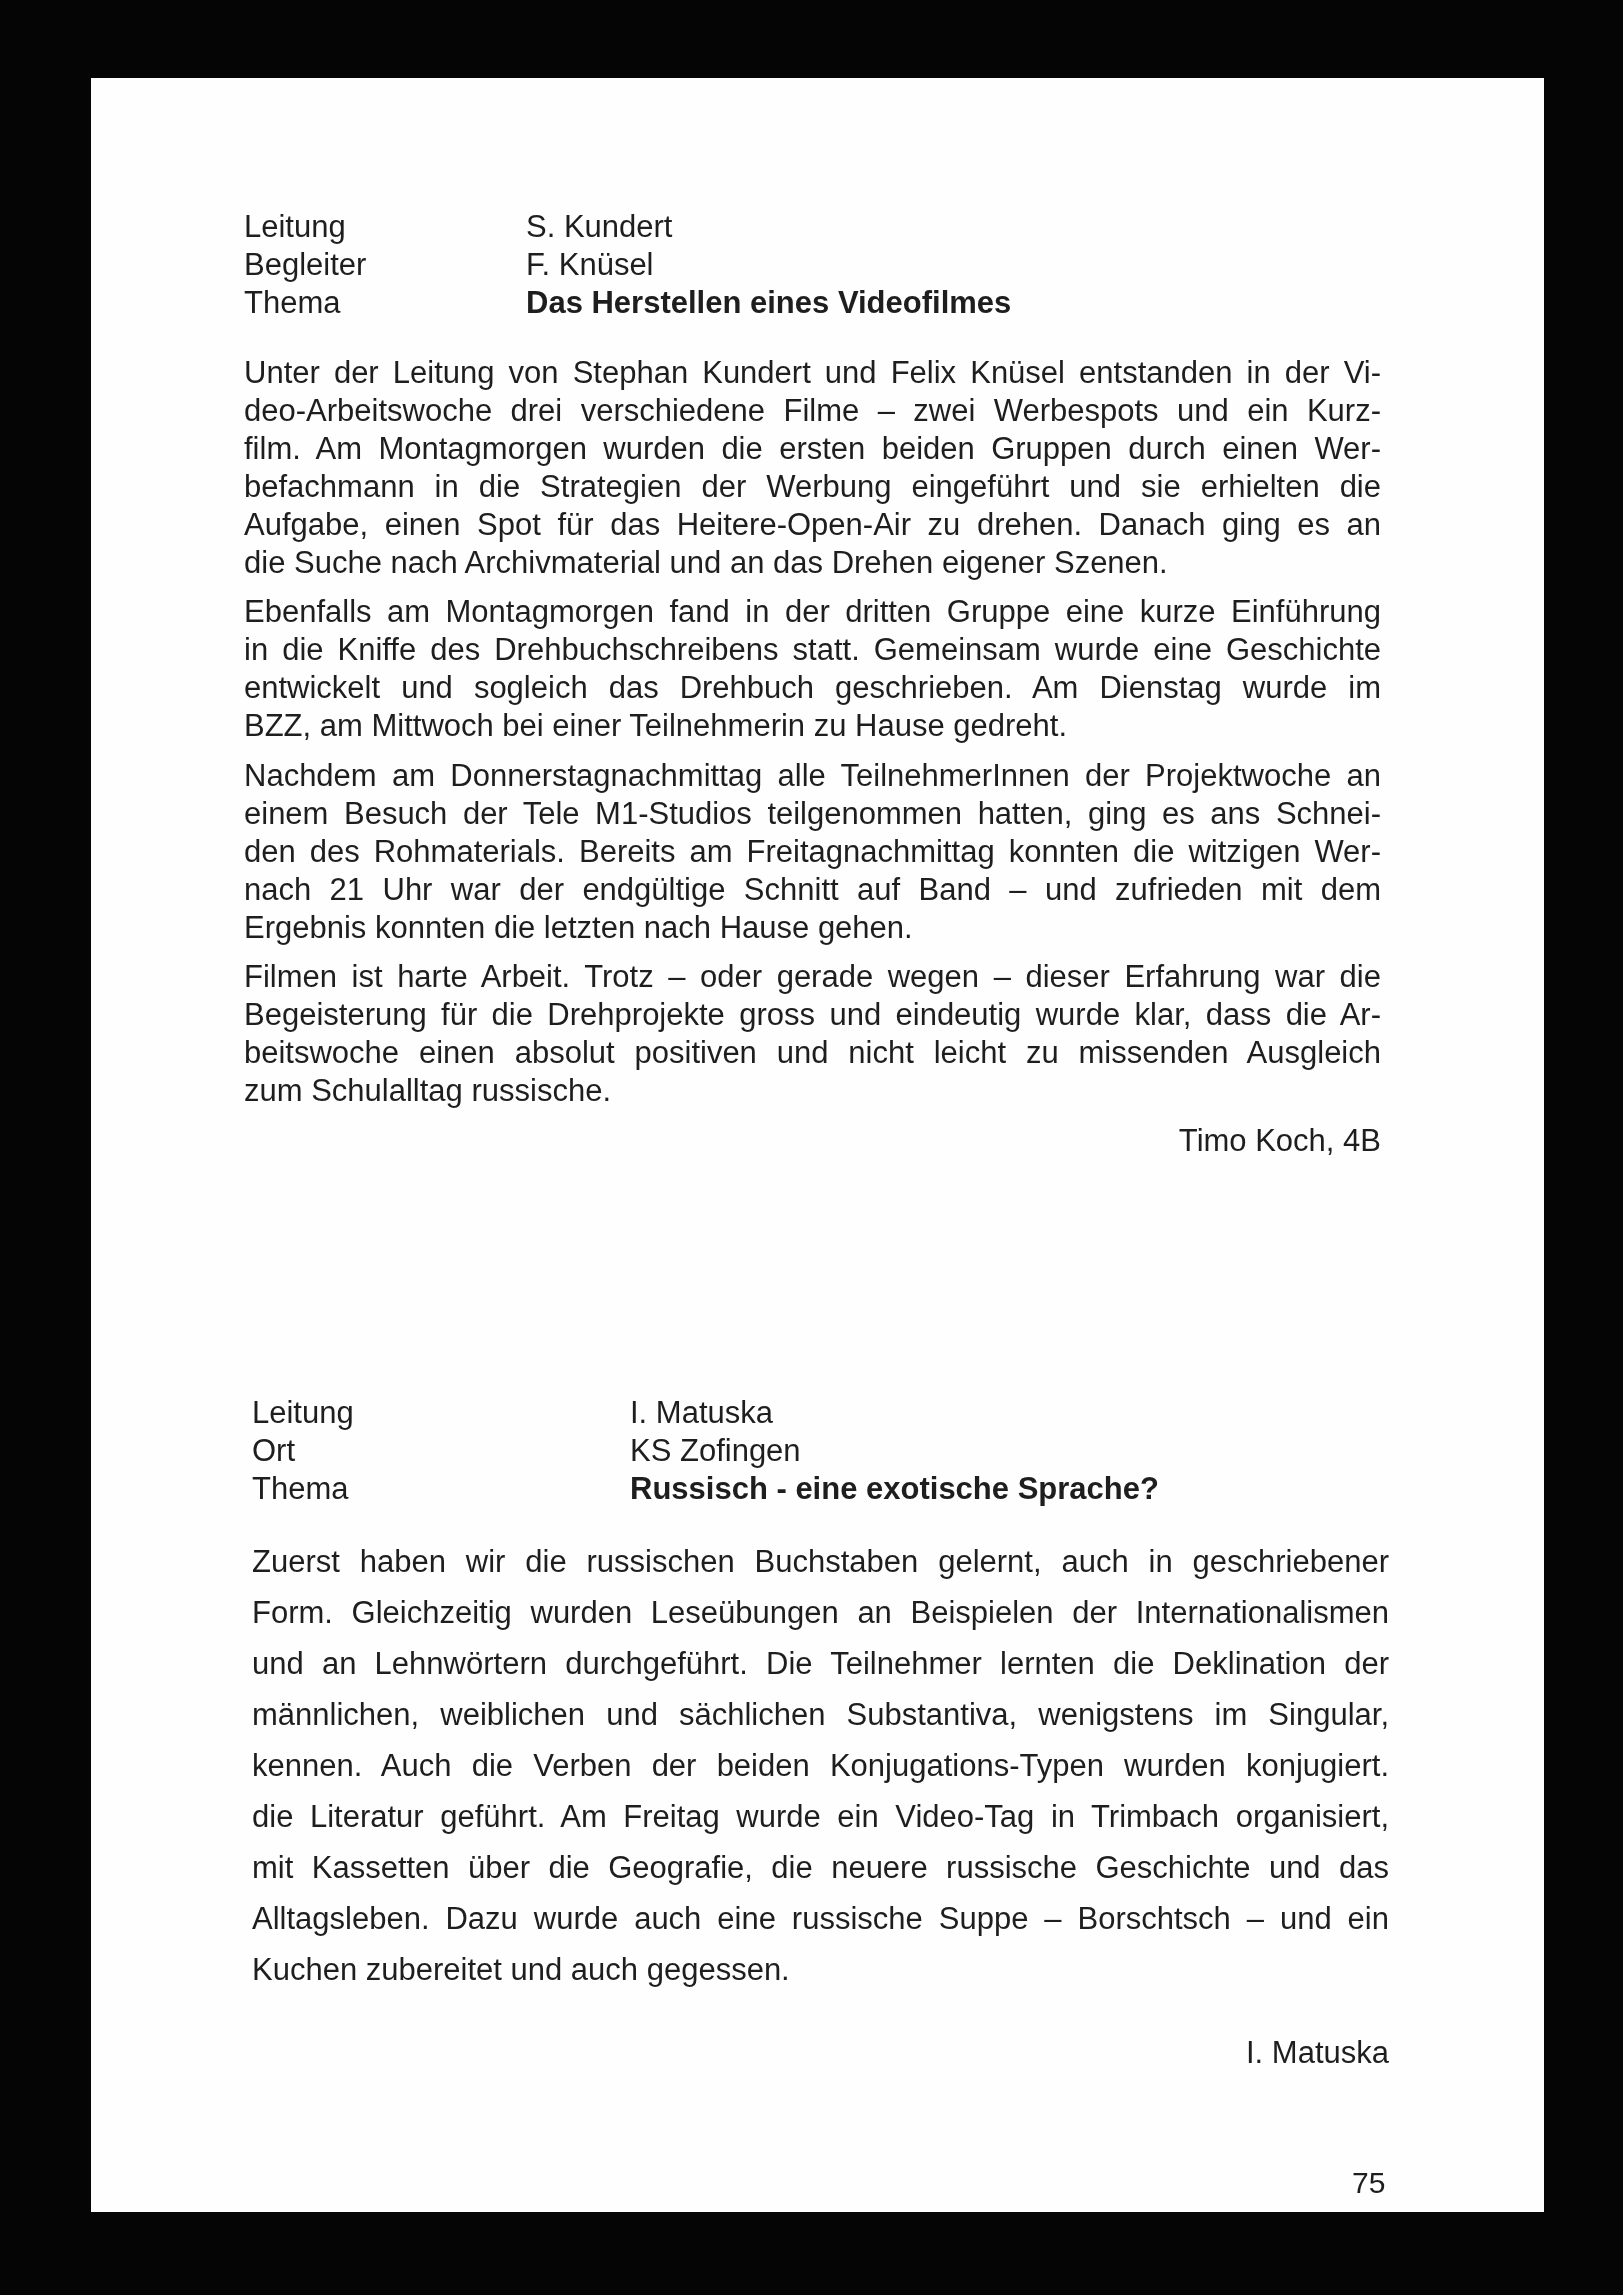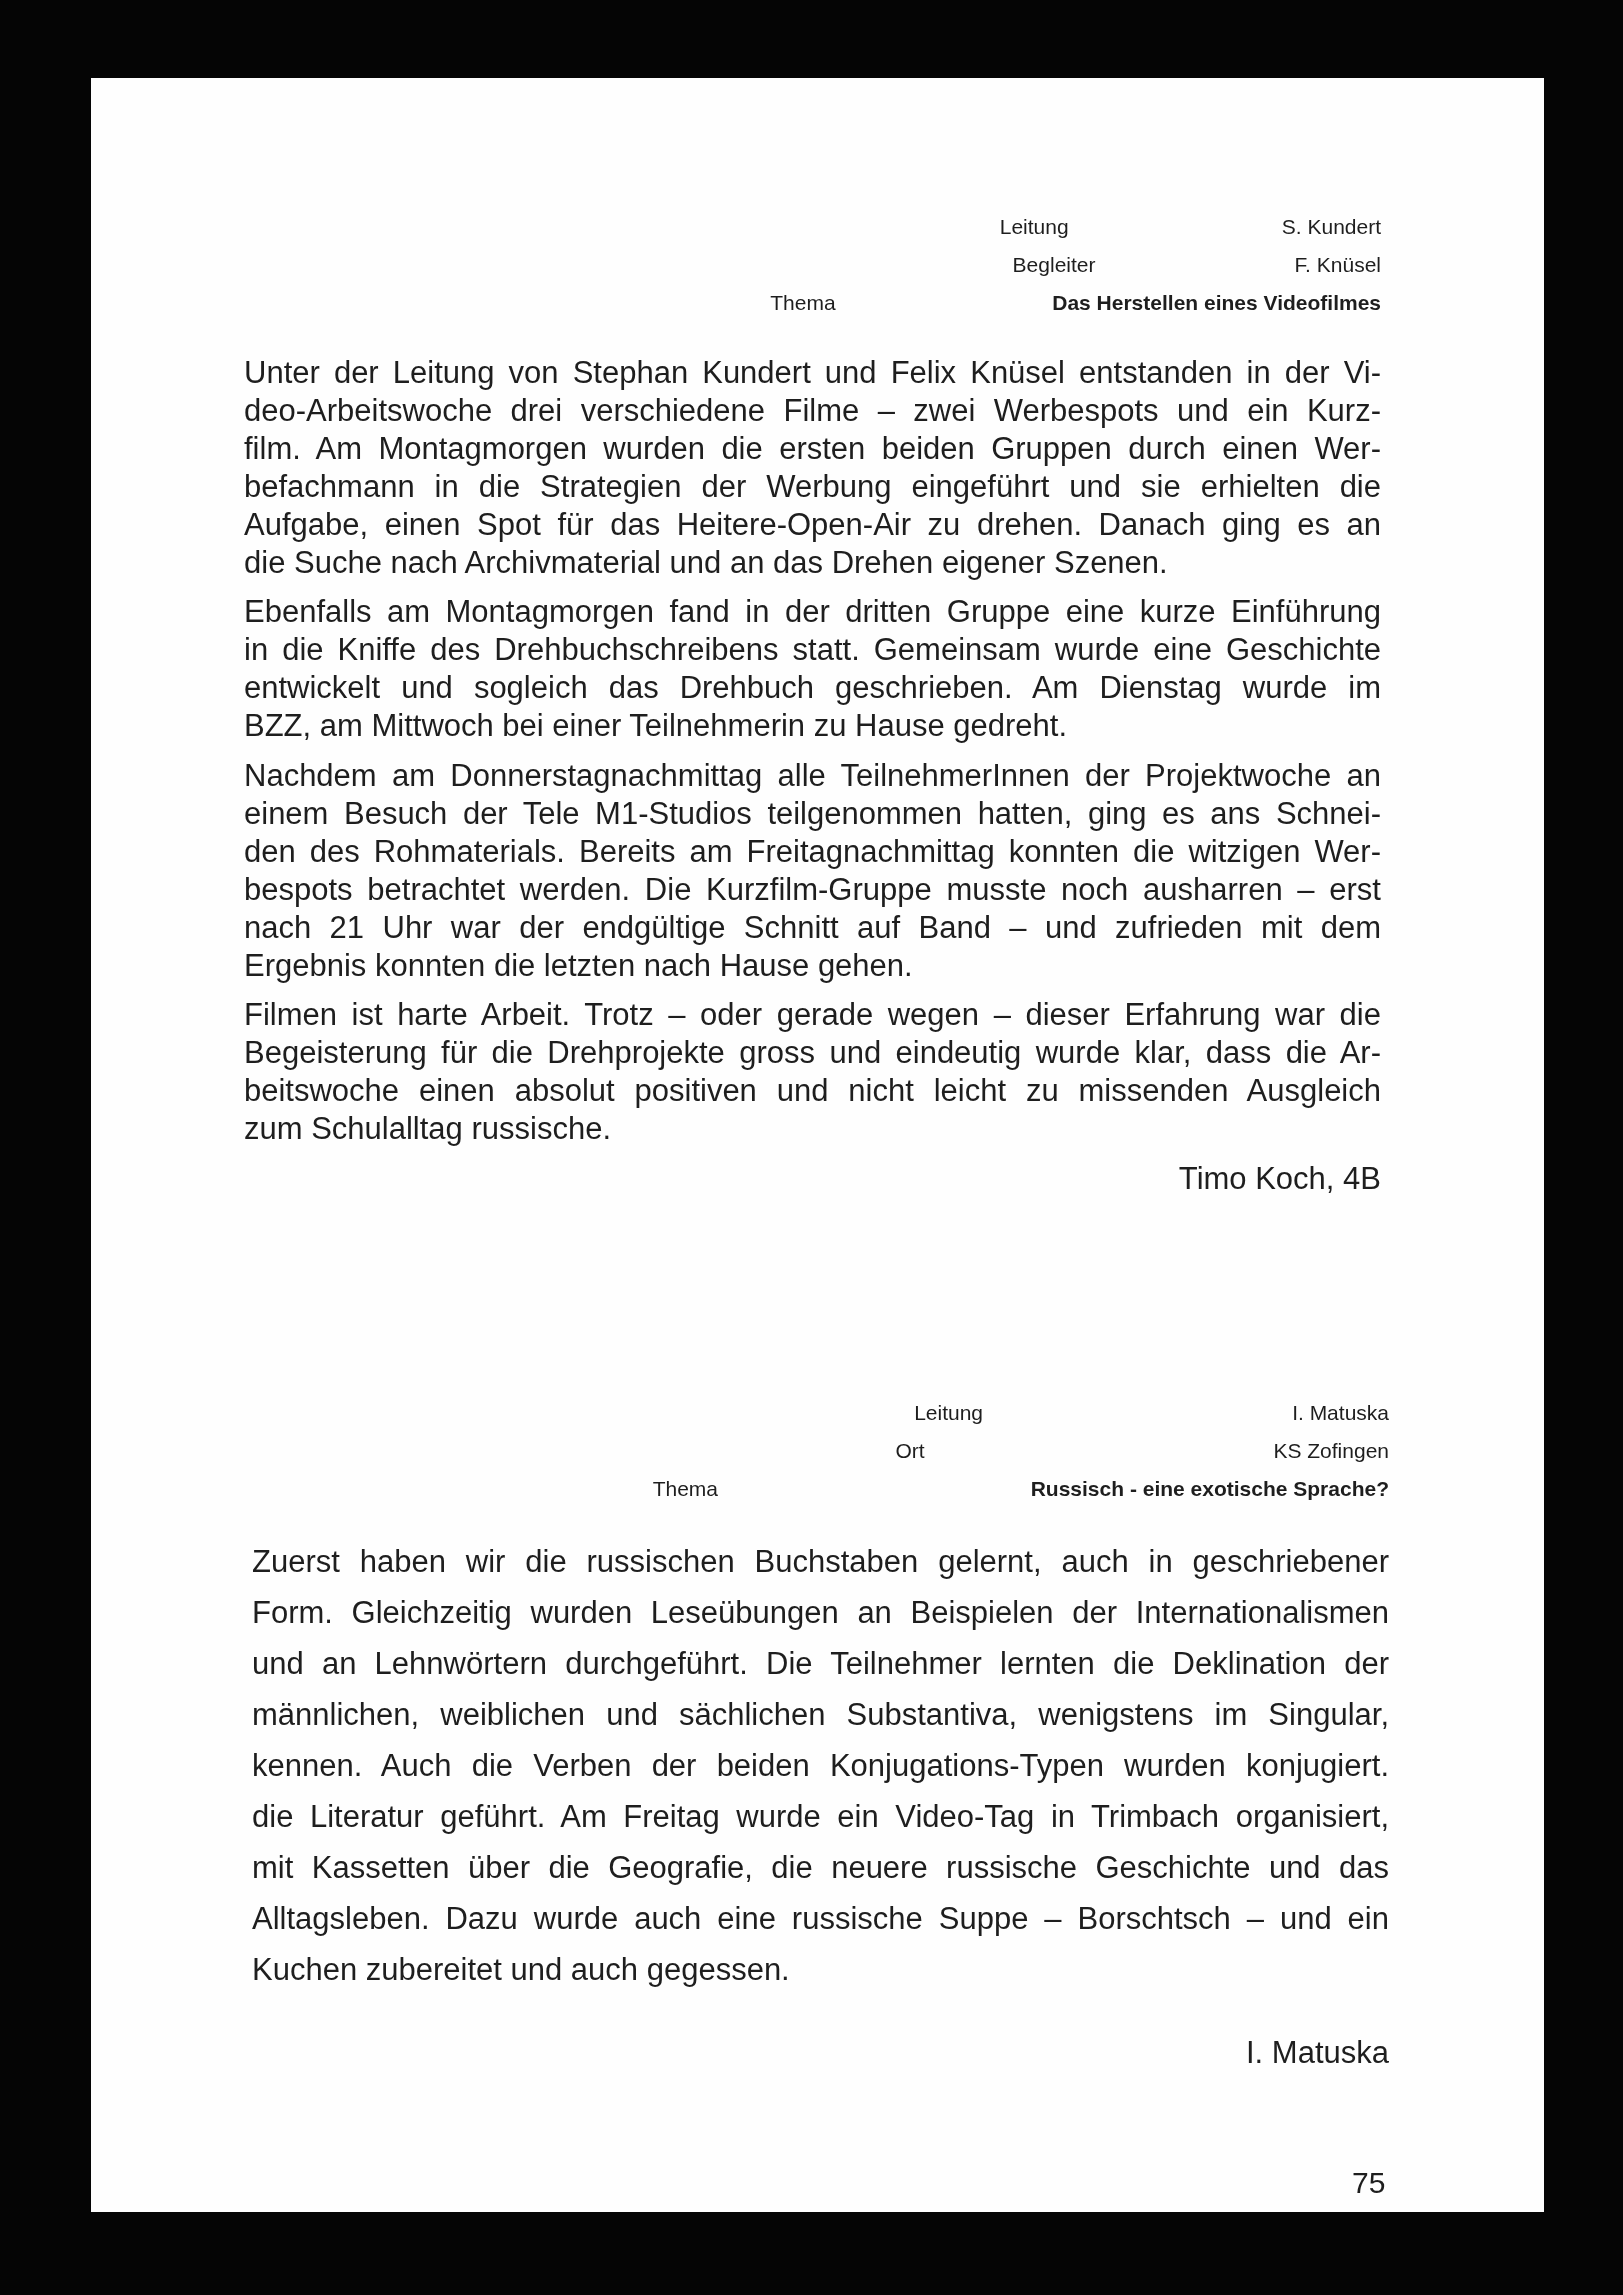--- a/index.html
+++ b/index.html
@@ -25,24 +25,23 @@
     }
     .section {
       position: absolute;
       width: 1137px;
     }
     .sec1 { left: 153px; top: 130px; }
     .sec2 { left: 161px; top: 1316px; }
 
     .meta-row {
       display: flex;
-      font-size: 21px;
+      font-size: 31px;
       line-height: 38px;
       height: 38px;
-      justify-content: flex-end;
     }
     .meta-label {
       width: 282px;
       flex: none;
     }
     .sec2 .meta-label { width: 378px; }
     .meta-value { flex: none; }
     .meta-value.bold { font-weight: bold; }
 
     .body-text {
@@ -116,21 +115,20 @@
       <div class="para">
         <span class="line">Ebenfalls am Montagmorgen fand in der dritten Gruppe eine kurze Einführung</span>
         <span class="line">in die Kniffe des Drehbuchschreibens statt. Gemeinsam wurde eine Geschichte</span>
         <span class="line">entwickelt und sogleich das Drehbuch geschrieben. Am Dienstag wurde im</span>
         <span class="line last">BZZ, am Mittwoch bei einer Teilnehmerin zu Hause gedreht.</span>
       </div>
       <div class="para">
         <span class="line">Nachdem am Donnerstagnachmittag alle TeilnehmerInnen der Projektwoche an</span>
         <span class="line">einem Besuch der Tele M1-Studios teilgenommen hatten, ging es ans Schnei-</span>
         <span class="line">den des Rohmaterials. Bereits am Freitagnachmittag konnten die witzigen Wer-</span>
-        <span class="line">bespots betrachtet werden. Die Kurzfilm-Gruppe musste noch ausharren – erst</span>
         <span class="line">nach 21 Uhr war der endgültige Schnitt auf Band – und zufrieden mit dem</span>
         <span class="line last">Ergebnis konnten die letzten nach Hause gehen.</span>
       </div>
       <div class="para">
         <span class="line">Filmen ist harte Arbeit. Trotz – oder gerade wegen – dieser Erfahrung war die</span>
         <span class="line">Begeisterung für die Drehprojekte gross und eindeutig wurde klar, dass die Ar-</span>
         <span class="line">beitswoche einen absolut positiven und nicht leicht zu missenden Ausgleich</span>
         <span class="line last">zum Schulalltag russische.</span>
       </div>
     </div>

